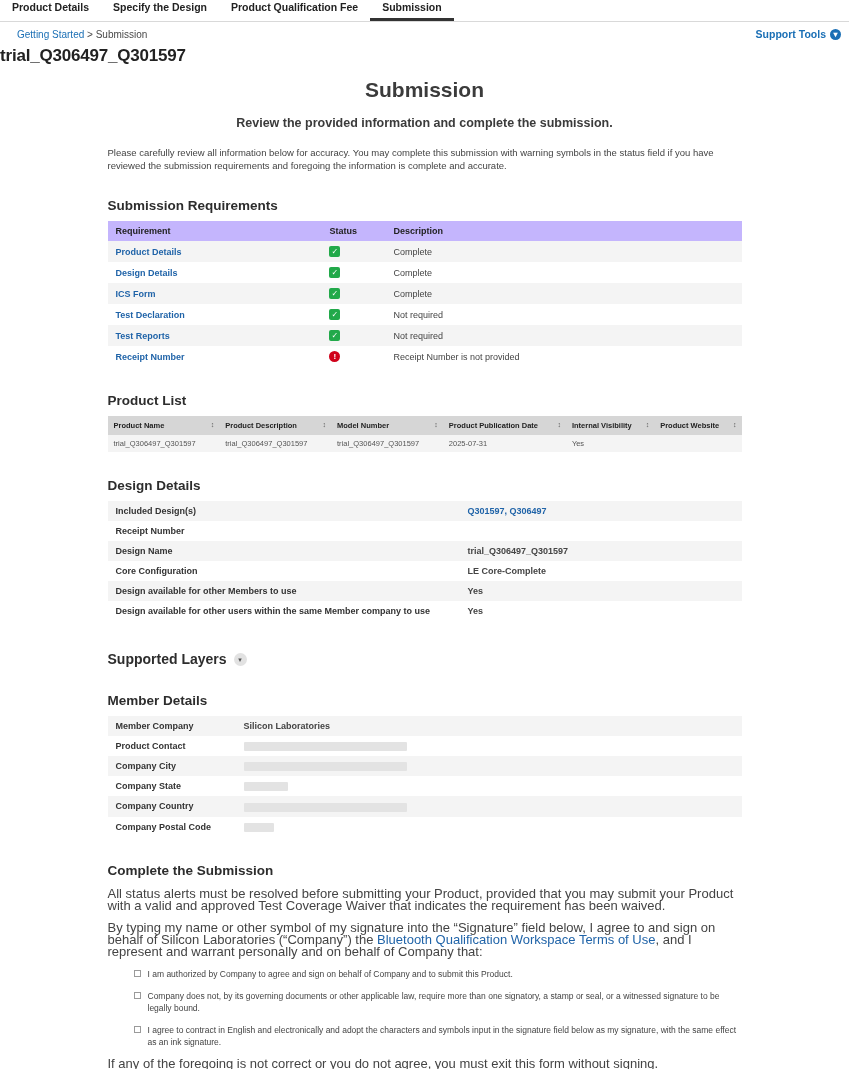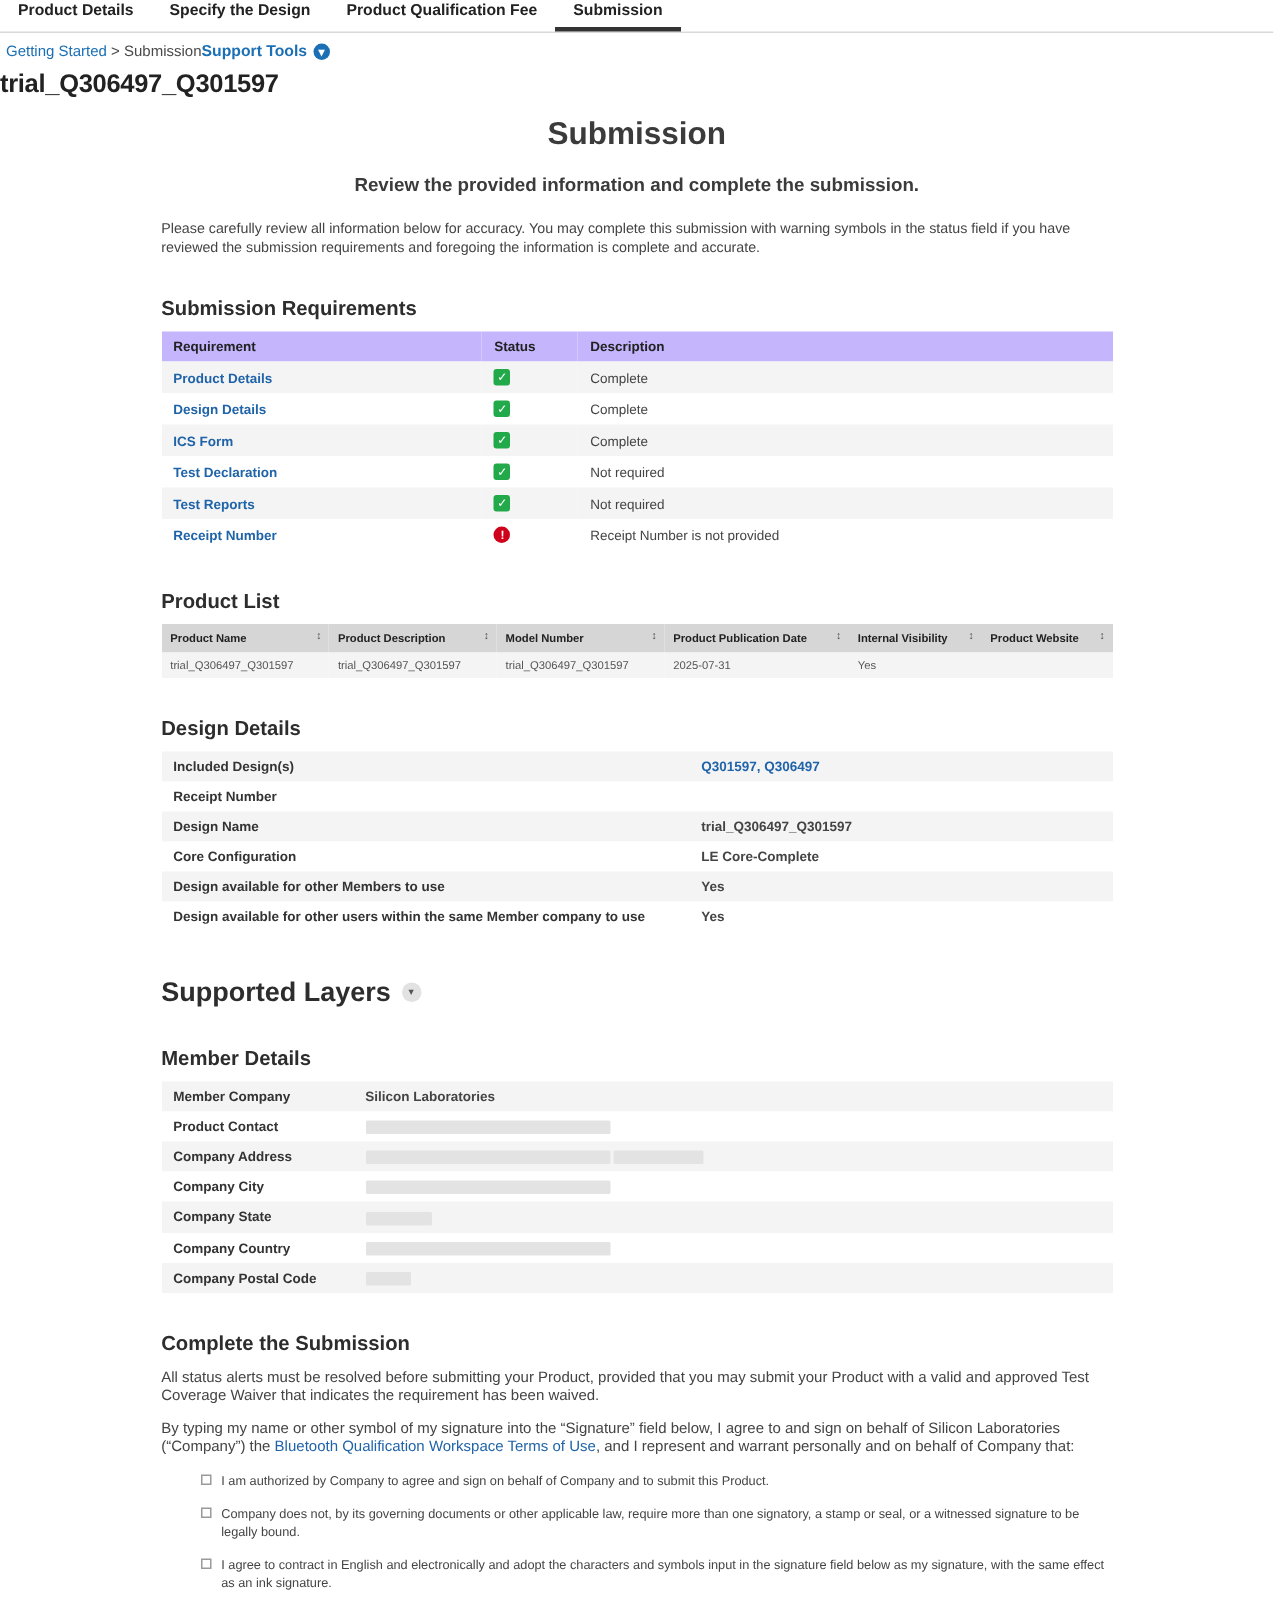--- a/index.html
+++ b/index.html
@@ -33,21 +33,22 @@
     white-space: nowrap;
     border-bottom: 3px solid transparent;
     cursor: pointer;
   }
   .topnav-item.active { border-bottom: 3px solid #333333; }
 
   
   .crumbrow {
     display: flex;
     align-items: center;
-    padding: 6px 8px 4px 4px;
+    justify-content: space-between;
+    padding: 6px 8px 4px 17px;
     font-size: 10px;
   }
   .crumb { color: #4a4a4a; }
   .crumb a { color: #1a6fb5; text-decoration: none; cursor: pointer; }
   .support {
     color: #1a6fb5;
     font-size: 10.5px;
     font-weight: bold;
     display: flex;
     align-items: center;
@@ -197,38 +198,38 @@
   }
 
   
   .layers-head {
     display: flex;
     align-items: center;
     gap: 7px;
     margin: 30px 0 0 0;
   }
   .layers-head .t {
-    font-size: 18px;
+    font-size: 14px;
     font-weight: bold;
     color: #2d2d2d;
   }
   .caret {
     width: 13px; height: 13px;
     border-radius: 50%;
     background: #e2e2e2;
     color: #555;
     font-size: 7px;
     line-height: 13px;
     text-align: center;
     cursor: pointer;
   }
 
   
   .para {
-    font-size: 10px;
+    font-size: 13px;
     line-height: 12px;
     color: #444;
     margin: 10px 0 0 0;
   }
   .para a { color: #1f63a8; text-decoration: none; cursor: pointer; }
 
   .checkline {
     display: flex;
     gap: 7px;
     margin: 10px 0 0 26px;
@@ -389,24 +390,20 @@
     <h2 class="section">Member Details</h2>
     <table class="kv">
       <tbody>
         <tr>
           <td class="k" style="width:128px">Member Company</td>
           <td class="v">Silicon Laboratories</td>
         </tr>
         <tr>
           <td class="k" style="width:128px">Product Contact</td>
           <td class="v"><span class="redact" style="width:163px"></span></td>
-        </tr>
-        <tr>
-          <td class="k" style="width:128px">Company Address</td>
-          <td class="v"><span class="redact" style="width:163px"></span> <span class="redact" style="width:60px"></span></td>
         </tr>
         <tr>
           <td class="k" style="width:128px">Company City</td>
           <td class="v"><span class="redact" style="width:163px"></span></td>
         </tr>
         <tr>
           <td class="k" style="width:128px">Company State</td>
           <td class="v"><span class="redact" style="width:44px"></span></td>
         </tr>
         <tr>

